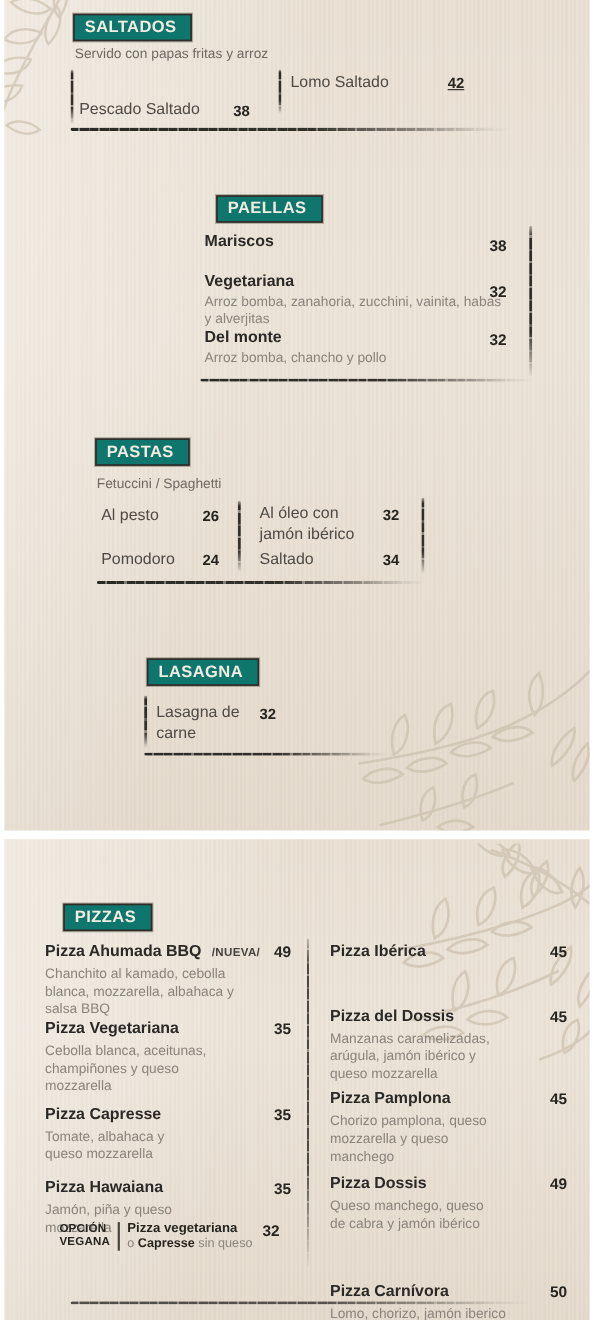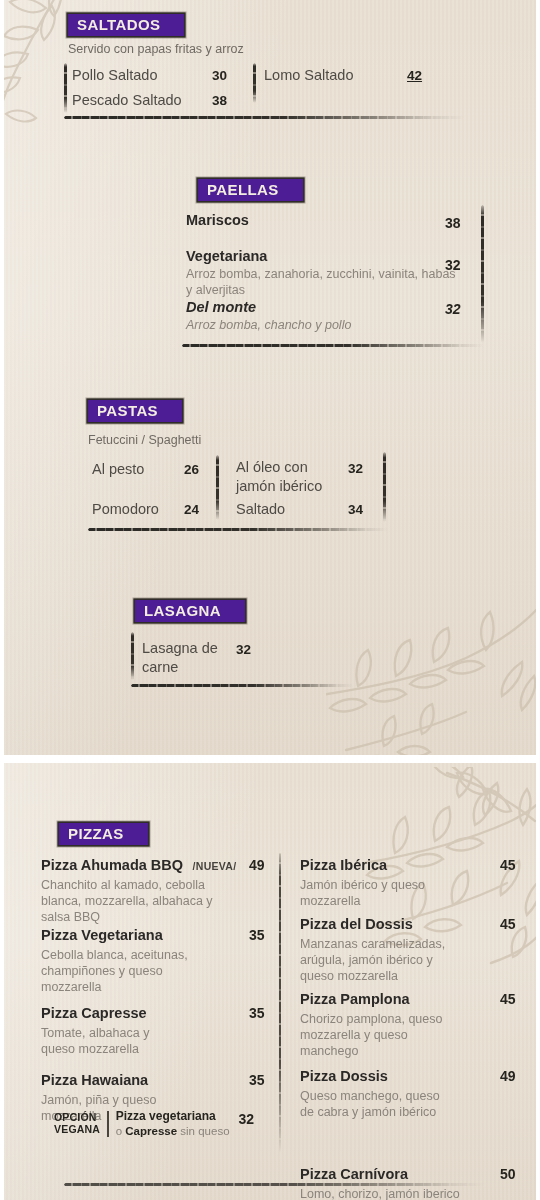--- a/index.html
+++ b/index.html
@@ -28,25 +28,25 @@
       linear-gradient(103deg, rgba(255,255,255,.34) 0%, rgba(255,255,255,0) 42%),
       linear-gradient(0deg, rgba(160,140,118,.07) 0%, rgba(255,255,255,.10) 60%, rgba(255,255,255,0) 100%),
       repeating-linear-gradient(90deg, rgba(255,255,255,.05) 0 2px, rgba(150,132,112,.035) 2px 4px);
     pointer-events:none;
   }
   .leaves{position:absolute;pointer-events:none;opacity:.62;}
 
   
   .badge{
     display:inline-block;
-    background:#4c1d95;
+    background:#0f766e;
     color:#f3ece0;
     font-weight:bold;
     letter-spacing:.4px;
-    padding:3px 24px 4px 9px;
+    padding:3px 13px 4px 9px;
     font-size:15px;
     line-height:1;
     position:relative;
     box-shadow:0 0 0 1.5px #2f2c29, 0 0 0 2.5px rgba(120,105,90,.30);
     filter:drop-shadow(0 0 .4px rgba(0,0,0,.5));
   }
 
   
   .sub{color:#6f6a63;font-size:12.5px;}
   .name{color:#4e4a45;font-size:14.5px;}
@@ -120,24 +120,20 @@
       <path d="M196 110 C206 100 212 86 208 76 C198 86 192 100 196 110Z"></path>
     </svg>
 
     <div class="abs" style="left:64px;top:14px;">
       <span class="badge">SALTADOS</span>
     </div>
     <div class="abs sub" style="left:64px;top:42px;">Servido con papas fritas y arroz</div>
 
     <div class="vr" style="left:60px;top:63px;height:50px;"></div>
 
-    <div class="abs" style="left:68px;top:66px;width:180px;">
-      <span class="name">Pollo Saltado</span>
-      <span class="price abs" style="left:140px;top:2px;">30</span>
-    </div>
     <div class="abs" style="left:68px;top:91px;width:180px;">
       <span class="name">Pescado Saltado</span>
       <span class="price abs" style="left:140px;top:2px;">38</span>
     </div>
 
     <div class="vr" style="left:249px;top:63px;height:40px;"></div>
 
     <div class="abs" style="left:260px;top:66px;width:200px;">
       <span class="name">Lomo Saltado</span>
       <span class="price abs" style="left:143px;top:2px;text-decoration:underline;">42</span>
@@ -155,21 +151,21 @@
       <div class="name-b">Mariscos</div>
       <div class="price-lg abs" style="left:259px;top:3px;">38</div>
     </div>
 
     <div class="abs" style="left:182px;top:248px;width:270px;">
       <div class="name-b">Vegetariana</div>
       <div class="desc" style="margin-top:2px;">Arroz bomba, zanahoria, zucchini, vainita, habas y alverjitas</div>
       <div class="price-lg abs" style="left:259px;top:9px;">32</div>
     </div>
 
-    <div class="abs" style="left:182px;top:299px;width:300px;font-style:italic;">
+    <div class="abs" style="left:182px;top:299px;width:300px;">
       <div class="name-b">Del monte</div>
       <div class="desc" style="margin-top:2px;">Arroz bomba, chancho y pollo</div>
       <div class="price-lg abs" style="left:259px;top:2px;">32</div>
     </div>
 
     <div class="hr" style="left:178px;top:344px;width:302px;"></div>
 
     <div class="abs" style="left:84px;top:400px;">
       <span class="badge">PASTAS</span>
     </div>
@@ -280,21 +276,20 @@
         <div class="vegan-sub"><span>o </span><b>Capresse</b><span> sin queso</span></div>
       </div>
       <div class="price-lg" style="margin-left:9px;align-self:flex-start;margin-top:2px;">32</div>
     </div>
 
     <div class="vr thin" style="left:275px;top:90px;height:300px;"></div>
 
     <div class="abs" style="left:296px;top:93px;width:215px;">
       <span class="name-b">Pizza Ibérica</span>
       <span class="price-lg abs" style="left:200px;top:1px;">45</span>
-      <div class="desc" style="margin-top:3px;width:148px;">Jamón ibérico y queso mozzarella</div>
     </div>
 
     <div class="abs" style="left:296px;top:152px;width:215px;">
       <span class="name-b">Pizza del Dossis</span>
       <span class="price-lg abs" style="left:200px;top:1px;">45</span>
       <div class="desc" style="margin-top:3px;width:168px;">Manzanas caramelizadas, arúgula, jamón ibérico y queso mozzarella</div>
     </div>
 
     <div class="abs" style="left:296px;top:227px;width:215px;">
       <span class="name-b">Pizza Pamplona</span>

